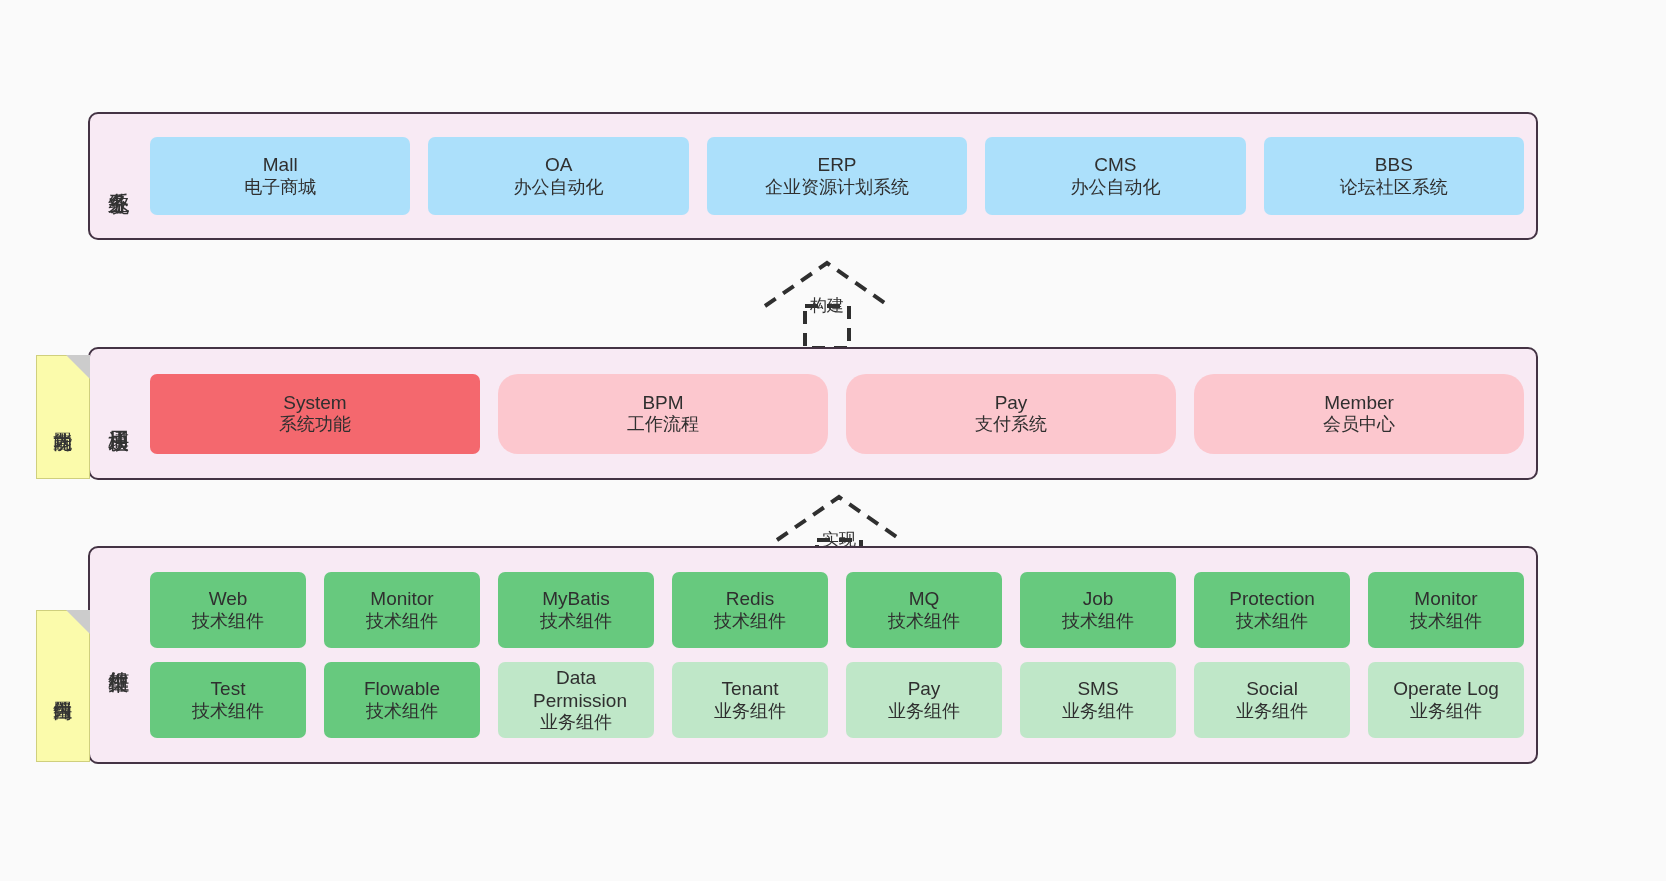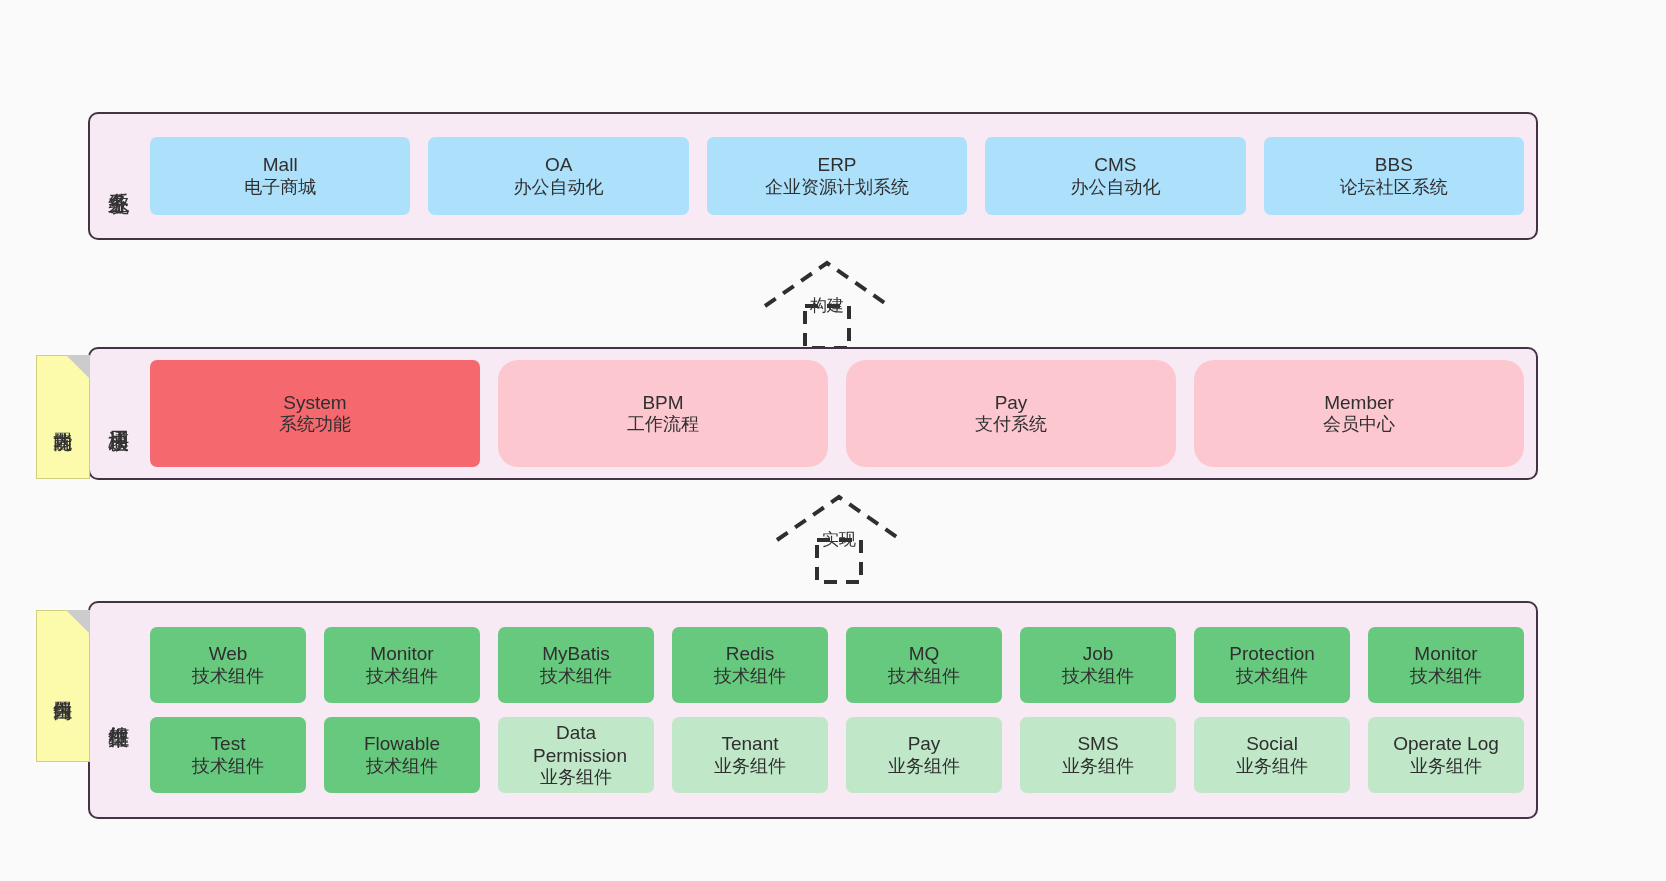--- a/index.html
+++ b/index.html
@@ -57,21 +57,21 @@
 
   
   .c-blue        { background: #ace0fb; }
   .c-red         { background: #f4686e; }
   .c-pink        { background: #fcc7ce; border-radius: 20px; }
   .c-green       { background: #67c97e; }
   .c-green-light { background: #bfe7c8; }
 
   
   .h-biz   { height: 78px; }
-  .h-mod   { height: 107px; text-align: center; }
+  .h-mod   { height: 80px; text-align: center; }
   .h-frame { height: 76px; }
 
   
   .note {
     position: absolute;
     background: #fbfbab;
     border: 1px solid #cfcf7d;
     display: flex;
     align-items: center;
     justify-content: center;
@@ -172,21 +172,21 @@
   </div>
 
   <div class="arrow" style="left:772px; top:492px; width:160px; height:96px;">
     <svg width="160" height="96" viewBox="0 0 160 96">
       <path d="M 5 48 L 67 5 L 129 48" fill="none" stroke="#2f2f2f" stroke-width="4" stroke-dasharray="13,9" stroke-linecap="butt"></path>
       <path d="M 45 48 L 89 48 L 89 90 L 45 90 L 45 48" fill="none" stroke="#2f2f2f" stroke-width="4" stroke-dasharray="13,9" stroke-linecap="butt"></path>
     </svg>
     <span class="arrow-label" style="left:50px; top:36px;">实现</span>
   </div>
 
-  <div class="layer" id="layer-framework" style="left:88px; top:601px; width:1450px; height:218px;">
+  <div class="layer" id="layer-framework" style="left:88px; top:546px; width:1450px; height:218px;">
     <div class="layer-title">框架组件</div>
     <div class="layer-body">
 
       <div class="row">
         <div class="cell c-green h-frame">
           <span class="t1">Web</span>
           <span class="t2">技术组件</span>
         </div>
         <div class="cell c-green h-frame">
           <span class="t1">Monitor</span>

